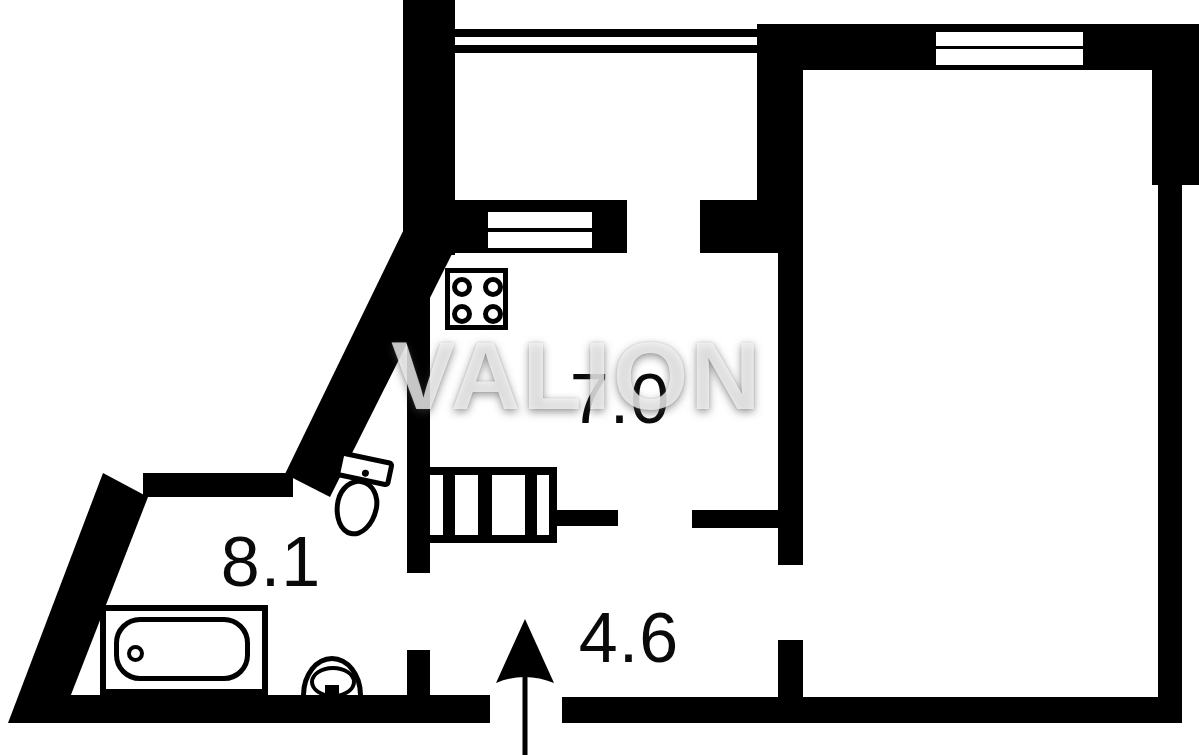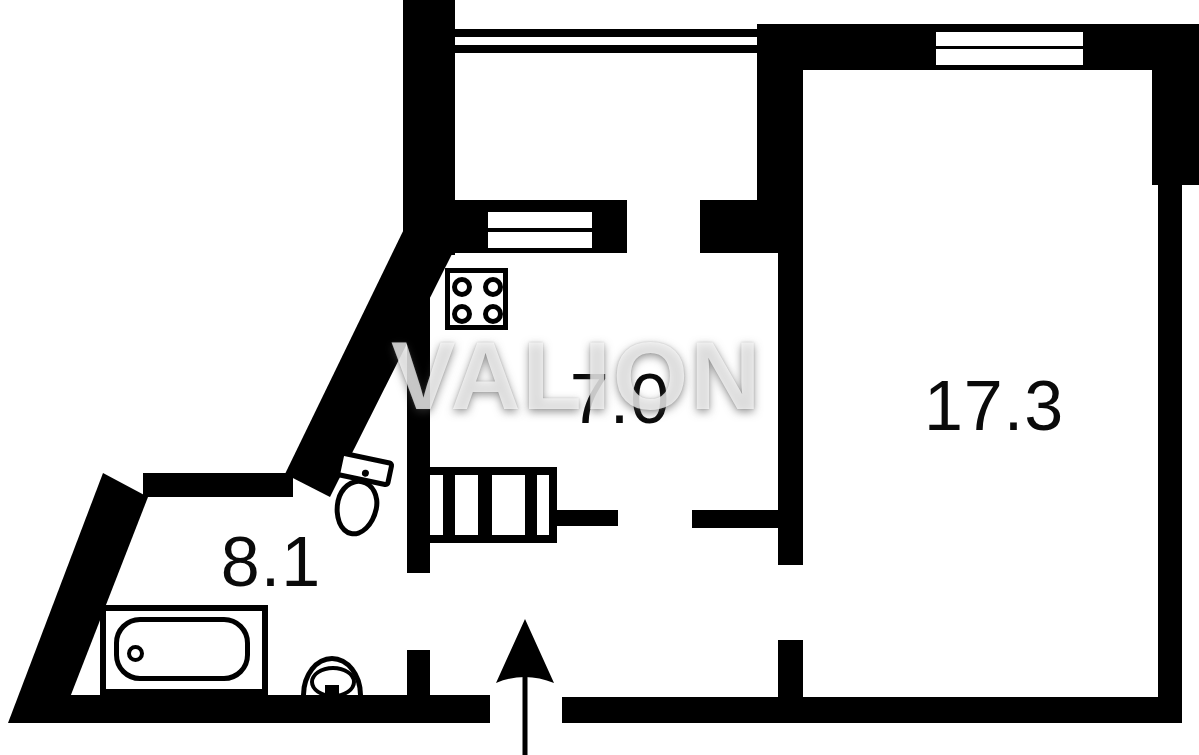--- a/index.html
+++ b/index.html
@@ -154,18 +154,18 @@
     <div class="bowl-inner"></div>
     <div class="faucet"></div>
   </div>
 
   <svg class="z25" style="position:absolute;left:490px;top:615px;" width="70" height="140" viewBox="0 0 70 140">
     <path d="M35,4 L6,68 Q35,56 64,68 Z" fill="#000"></path>
     <rect x="32.5" y="62" width="5" height="78" fill="#000"></rect>
   </svg>
 
   <div class="area-label" style="left:520px;top:344px;">7.0</div>
-  <div class="area-label" style="left:894px;top:351px;">17.3</div>
   <div class="area-label" style="left:171px;top:507px;">8.1</div>
+  <div class="area-label" style="left:529px;top:583px;">4.6</div>
 
   <div class="watermark">VALION</div>
 
 </div>
 
 </body></html>

